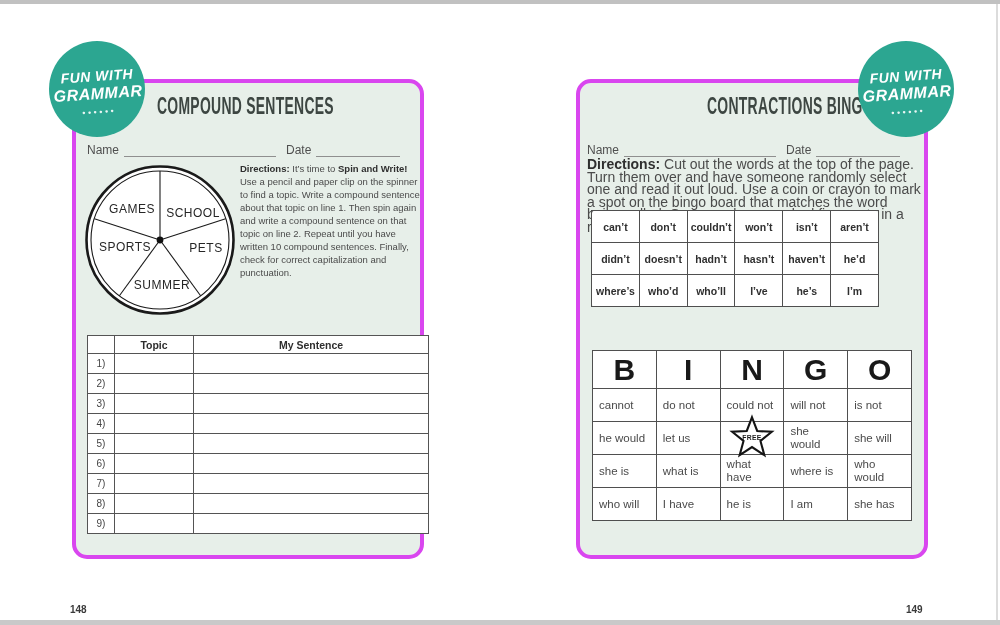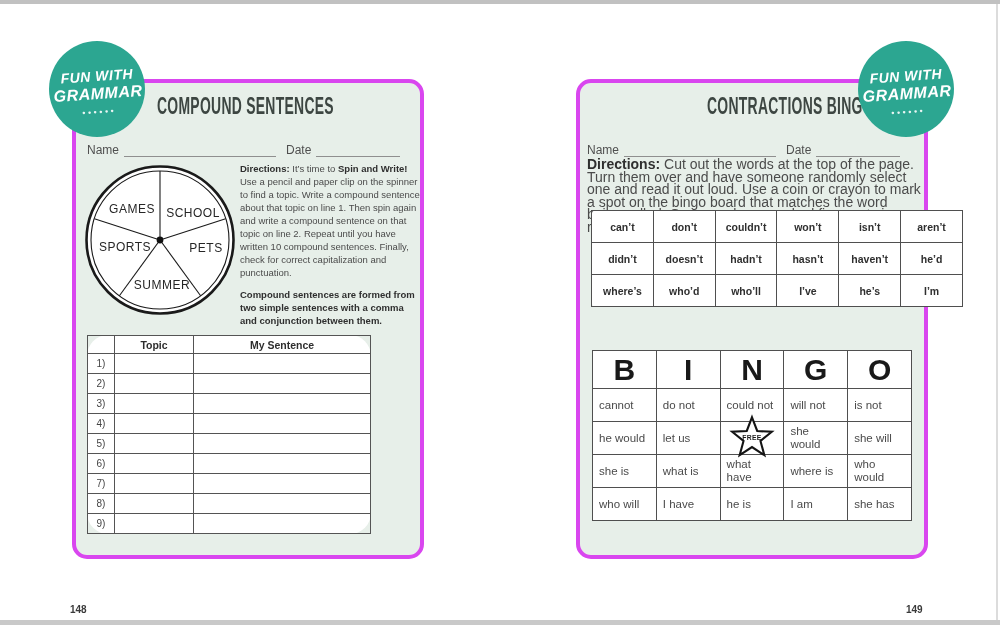--- a/index.html
+++ b/index.html
@@ -47,39 +47,39 @@
 
   
   .spinner-wrap{position:absolute;left:6px;top:78px;width:156px;height:156px;}
   .spinner-label{font-size:12px;fill:#262626;font-family:"Liberation Sans",sans-serif;letter-spacing:.5px;}
 
   .dir-left{position:absolute;left:164px;top:79px;width:181px;font-size:9.5px;line-height:13px;color:#4b4b4b;}
   .dir-left b{color:#2f2f2f;}
   .dir-note{margin-top:9px;font-weight:bold;color:#2f2f2f;}
 
   .topic-table{
-    position:absolute;left:11px;top:252px;width:284px;border-collapse:collapse;
-    table-layout:fixed;background:#fff;border-radius:21px;
+    position:absolute;left:11px;top:252px;width:342px;border-collapse:collapse;
+    table-layout:fixed;background:#fff;
   }
   .topic-table th,.topic-table td{border:1px solid #545454;padding:0 3px;}
   .topic-table th{height:17px;font-size:10.5px;font-weight:bold;color:#2e2e2e;text-align:center;}
   .topic-table td{height:19px;font-size:10px;color:#444;}
   .topic-table .col-num{width:20px;text-align:center;}
   .topic-table .col-topic{width:72px;}
 
   .pagenum{position:absolute;font-size:10px;font-weight:bold;color:#3a3a3a;z-index:2;margin-top:26px;}
   .pn-left{left:70px;top:578px;}
   .pn-right{left:906px;top:578px;}
 
   
   .dir-right{position:absolute;left:7px;top:75px;width:336px;font-size:14px;line-height:12.6px;color:#4b4b4b;}
   .dir-right b{color:#2f2f2f;}
 
   .cutout-table{
-    position:absolute;left:11px;top:127px;width:372px;border-collapse:collapse;
+    position:absolute;left:11px;top:127px;width:288px;border-collapse:collapse;
     table-layout:fixed;background:#fff;border-radius:6px;
   }
   .cutout-table td{
     border:1px solid #4f4f4f;height:31px;text-align:center;vertical-align:middle;
     font-size:10.5px;font-weight:bold;color:#2f2f2f;padding:0 2px;
   }
 
   .bingo-table{
     position:absolute;left:12px;top:267px;width:320px;border-collapse:collapse;
     table-layout:fixed;background:#fff;
@@ -128,21 +128,20 @@
       <text class="spinner-label" x="50" y="52" text-anchor="middle">GAMES</text>
       <text class="spinner-label" x="111" y="56" text-anchor="middle">SCHOOL</text>
       <text class="spinner-label" x="124" y="91" text-anchor="middle">PETS</text>
       <text class="spinner-label" x="80" y="128" text-anchor="middle">SUMMER</text>
       <text class="spinner-label" x="43" y="90" text-anchor="middle">SPORTS</text>
     </svg>
   </div>
 
   <div class="dir-left">
     <div><b>Directions:</b><span> It’s time to </span><b>Spin and Write!</b><span> Use a pencil and paper clip on the spinner to find a topic. Write a compound sentence about that topic on line 1. Then spin again and write a compound sentence on that topic on line 2. Repeat until you have written 10 compound sentences. Finally, check for correct capitalization and punctuation.</span></div>
-    <div class="dir-note">Compound sentences are formed from two simple sentences with a comma and conjunction between them.</div>
   </div>
 
   <table class="topic-table">
     <tbody>
         <tr>
       <th class="col-num"></th>
       <th class="col-topic">Topic</th>
       <th>My Sentence</th>
     </tr>
     <tr>

